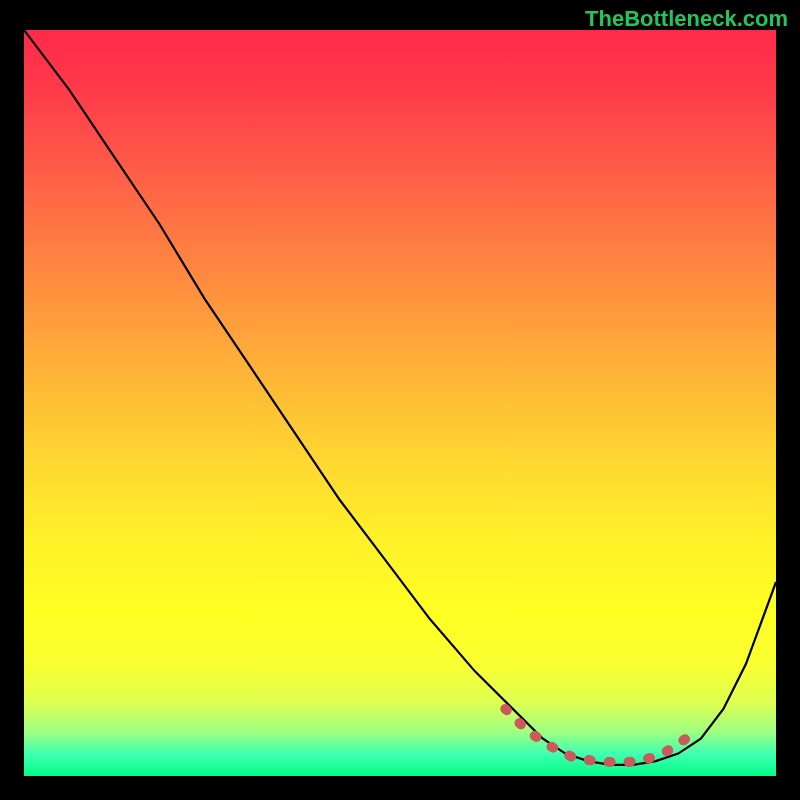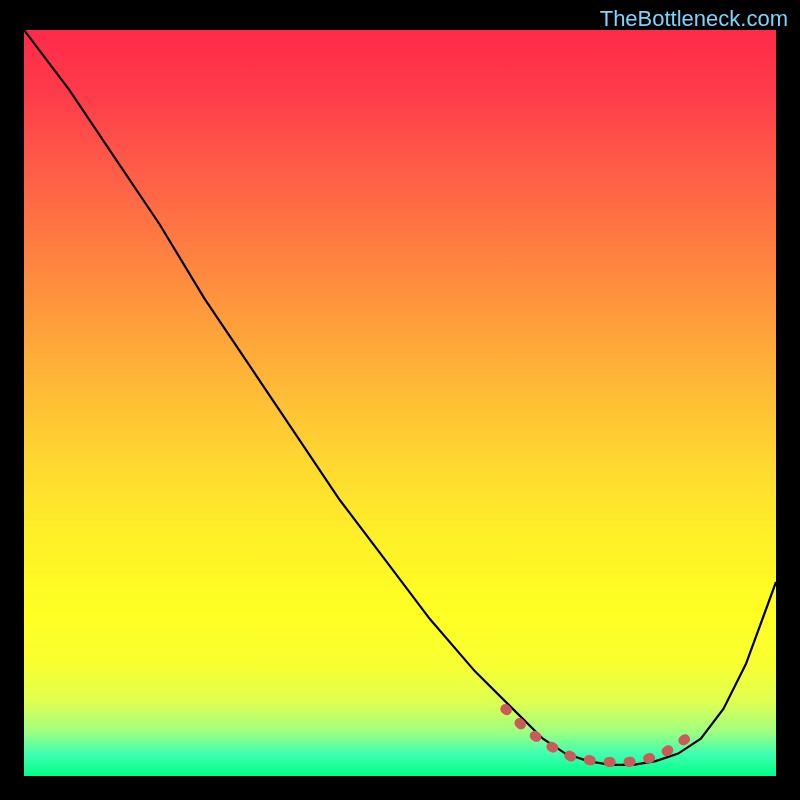--- a/index.html
+++ b/index.html
@@ -7,23 +7,23 @@
     width: 800px;
     height: 800px;
     background: #000;
     position: relative;
     font-family: Arial, sans-serif;
   }
   .attribution {
     position: absolute;
     top: 6px;
     right: 12px;
-    color: #7dd3fc;
+    color: #22c55e;
     font-size: 22px;
-    font-weight: 400;
+    font-weight: 700;
     z-index: 10;
   }
   .plot-area {
     position: absolute;
     left: 24px;
     top: 30px;
     width: 752px;
     height: 746px;
     background: linear-gradient(to bottom,
       #ff2a4a 0%,

